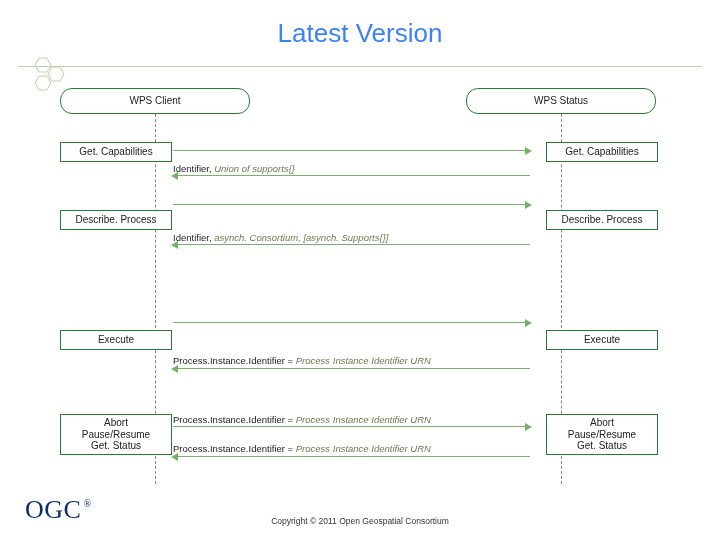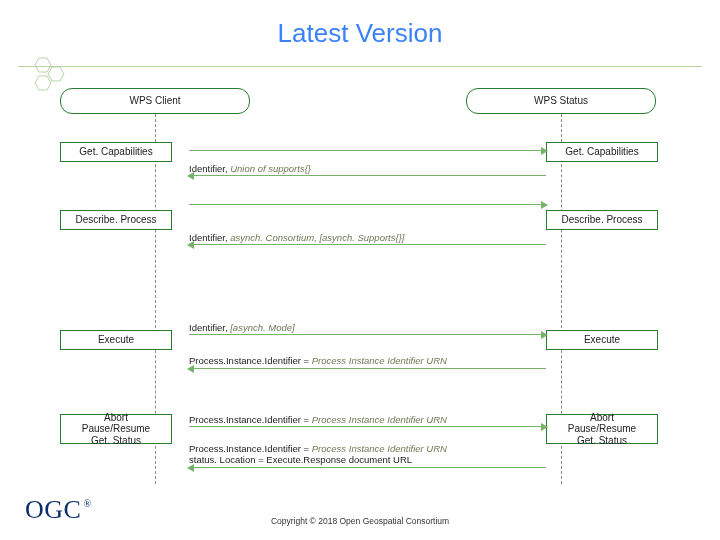--- a/index.html
+++ b/index.html
@@ -41,32 +41,32 @@
     padding: 2px 4px;
   }
   .lifeline-head {
     border-radius: 12px;
     height: 26px;
     width: 190px;
     font-size: 10px;
     font-weight: 400;
   }
   .op-box { height: 20px; width: 112px; }
-  .op-box.tall { height: 30px; }
+  .op-box.tall { height: 41px; }
 
   .lifeline {
     position: absolute;
     width: 0;
     border-left: 1px dashed #888;
     z-index: 0;
   }
 
   .arrow-row {
     position: absolute;
-    left: 172px;
+    left: 156px;
     width: 374px;
     padding-left: 17px;
   }
   .arrow-label {
     font-size: 9.5px;
     color: #222;
     margin-bottom: 1px;
     white-space: nowrap;
   }
   .arrow-label .italic { font-style: italic; color: #6f7a55; }
@@ -149,37 +149,36 @@
   <div class="arrow-line"></div>
 </div>
 <div class="arrow-row" style="top:232px;">
   <div class="arrow-label"><span>Identifier, </span><span class="italic">asynch. Consortium, [asynch. Supports{}]</span></div>
   <div class="arrow-line rev"></div>
 </div>
 
 <div class="box op-box" style="left:60px; top:330px;">Execute</div>
 <div class="box op-box" style="left:546px; top:330px;">Execute</div>
 <div class="arrow-row" style="top:322px;">
-  <div class="arrow-label"><span>Identifier, </span><span class="italic">[asynch. Mode]</span></div>
   <div class="arrow-line"></div>
 </div>
 <div class="arrow-row" style="top:356px;">
   <div class="arrow-label long"><span>Process.Instance.Identifier = </span><span class="italic">Process Instance Identifier URN</span><br></div>
   <div class="arrow-line rev"></div>
 </div>
 
 <div class="box op-box tall" style="left:60px; top:414px; white-space:pre-line;">Abort
 Pause/Resume
 Get. Status</div>
 <div class="box op-box tall" style="left:546px; top:414px; white-space:pre-line;">Abort
 Pause/Resume
 Get. Status</div>
 <div class="arrow-row" style="top:414px;">
   <div class="arrow-label"><span>Process.Instance.Identifier = </span><span class="italic">Process Instance Identifier URN</span></div>
   <div class="arrow-line"></div>
 </div>
 <div class="arrow-row" style="top:444px;">
-  <div class="arrow-label long"><span>Process.Instance.Identifier = </span><span class="italic">Process Instance Identifier URN</span><br><span>status. Location = Execute.Response document URL</span></div>
+  <div class="arrow-label long"><span>Process.Instance.Identifier = </span><span class="italic">Process Instance Identifier URN</span><br></div>
   <div class="arrow-line rev"></div>
 </div>
 
 <div class="logo"><span>OGC</span><sup>®</sup></div>
-<div class="copyright">Copyright © 2018 Open Geospatial Consortium</div>
+<div class="copyright">Copyright © 2011 Open Geospatial Consortium</div>
 
 </body></html>

